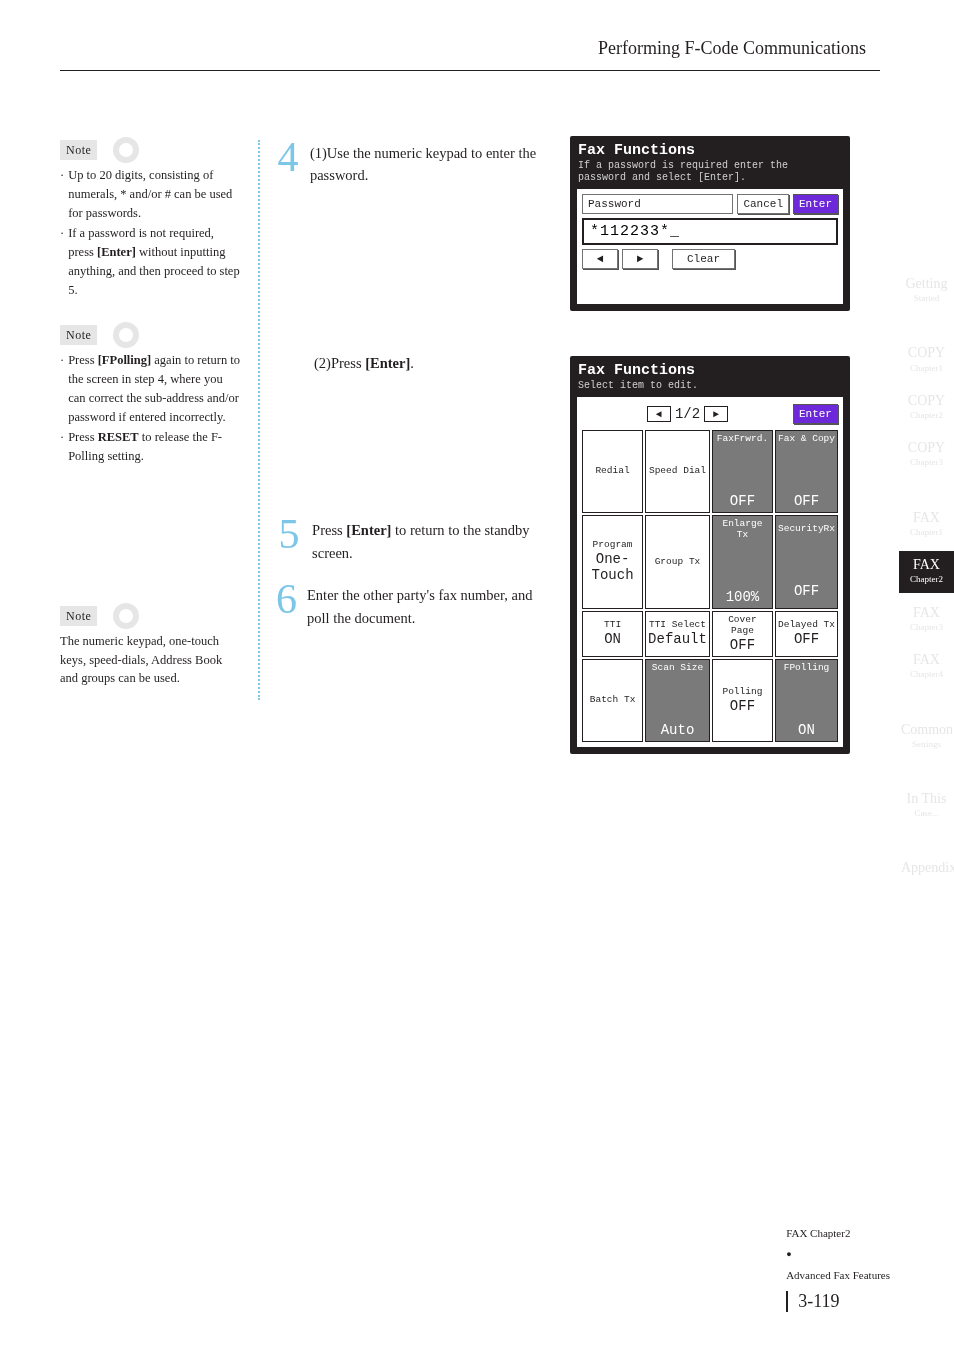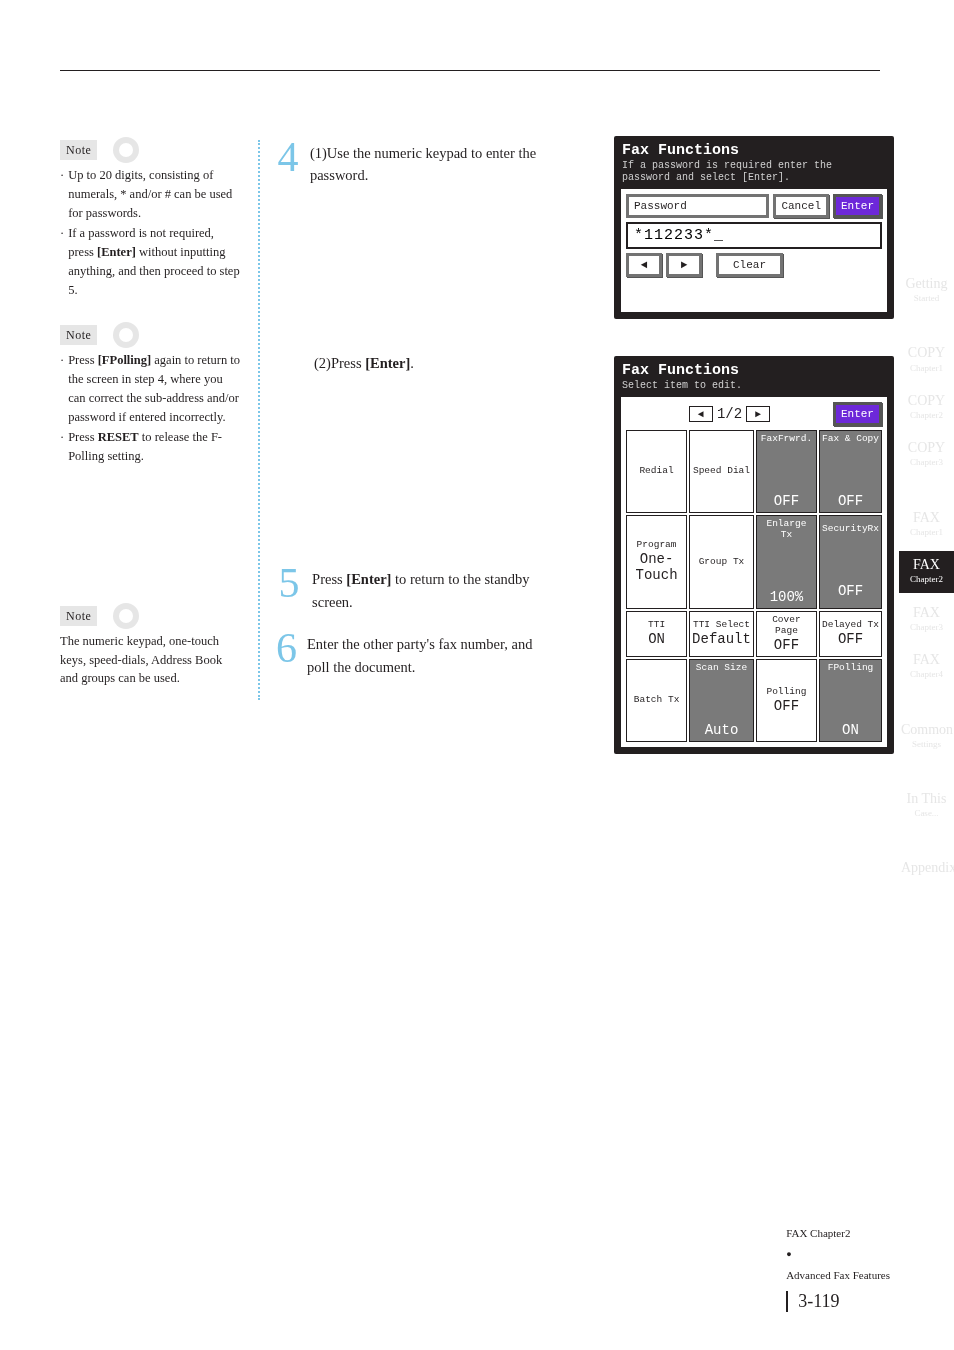--- a/index.html
+++ b/index.html
@@ -27,28 +27,28 @@
 
   
   .vdots { position: absolute; top: 140px; left: 258px; width: 1px; height: 560px; border-left: 2px dotted #7cc6e8; }
 
   
   .main-col { position: absolute; top: 136px; left: 276px; width: 280px; font-size: 14.5px; line-height: 1.55; }
   .step { display: flex; gap: 10px; margin-bottom: 14px; }
   .step-num { font-family: 'Century Schoolbook', Georgia, serif; color: #7cc6e8; font-size: 42px; line-height: 1; font-weight: normal; text-align: center; width: 28px;}
   .step-text { padding-top: 6px; }
   .step.gap1 { margin-bottom: 165px; }
-  .step.gap2 { margin-bottom: 68px; }
-
-  
-  .lcd { position: absolute; left: 570px; width: 280px; background: #231f20; border-radius: 2px; padding: 6px; font-family: 'Courier New', monospace; margin-left: 44px; }
+  .step.gap2 { margin-bottom: 19px; }
+
+  
+  .lcd { position: absolute; left: 570px; width: 280px; background: #231f20; border-radius: 2px; padding: 6px; font-family: 'Courier New', monospace; }
   .lcd-title { color: #fff; font-weight: bold; font-size: 15px; padding: 0 2px 1px; }
   .lcd-sub { color: #d0d0d0; font-size: 10px; padding: 0 2px 4px; line-height: 1.2; }
   .lcd-body { background: #fff; border: 1px solid #231f20; padding: 5px; }
-  .lcd-cell { border: 3px solid #737373; background: #fff; color: #231f20; font-size: 11px; padding: 3px 5px; display: inline-flex; align-items: center; justify-content: center; }
+  .lcd-cell { border: 1px solid #737373; background: #fff; color: #231f20; font-size: 11px; padding: 3px 5px; display: inline-flex; align-items: center; justify-content: center; }
   .lcd-cell.dark { background: #6d28d9; color: #fff; border-color: #555;}
   .lcd-cell.shadow { box-shadow: 1px 1px 0 #555; }
   .lcd-row { display: flex; gap: 4px; margin-bottom: 4px; align-items: center; }
   .lcd input.display { width: 100%; border: 2px solid #231f20; padding: 3px 6px; font-family: 'Courier New', monospace; font-size: 15px; letter-spacing: 1px; }
   .arrow-btn { width: 36px; }
 
   .lcd-grid { display: grid; grid-template-columns: repeat(4, 1fr); gap: 2px; }
   .lcd-grid .gc { border: 1px solid #231f20; font-size: 9.5px; padding: 3px 2px; text-align: center; line-height: 1.15; min-height: 26px; display: flex; flex-direction: column; justify-content: center;}
   .lcd-grid .gc.dark { background: #7a7a7a; color: #fff; gap: 48px; }
   .lcd-grid .gc .sub { font-size: 14px; }
@@ -70,20 +70,21 @@
   
   .footer { position: absolute; bottom: 38px; right: 64px; display: flex; align-items: baseline; gap: 10px; font-size: 11px; flex-direction: column; }
   .footer .bullet { font-size: 9px; }
   .footer .pagenum { font-size: 18px; border-left: 2px solid #231f20; padding-left: 10px; }
   b, strong { font-weight: bold; }
 </style>
 </head>
 <body>
 
 <div class="page">
+  <div class="running-head">Performing F-Code Communications</div>
   <div class="hr-top"></div>
 
   <div class="notes-col">
 
     <div class="note-row">
       <span class="note-tag">Note</span>
       <span class="note-circle"></span>
     </div>
     <div class="note-body">
       <div class="bullet">

